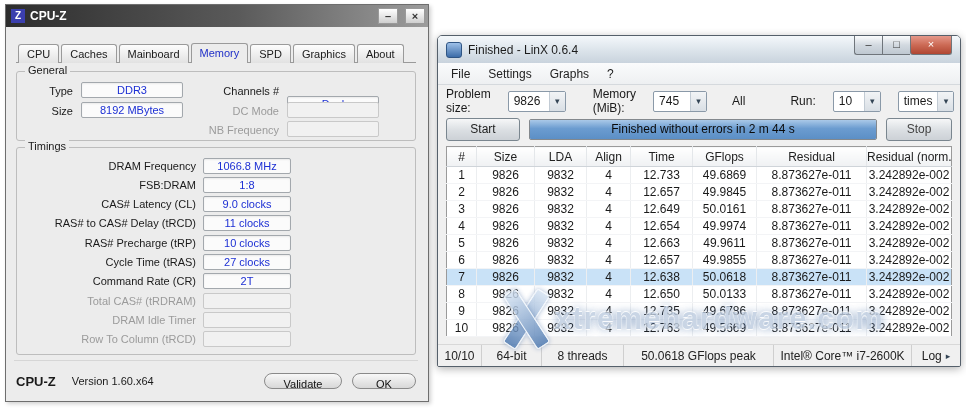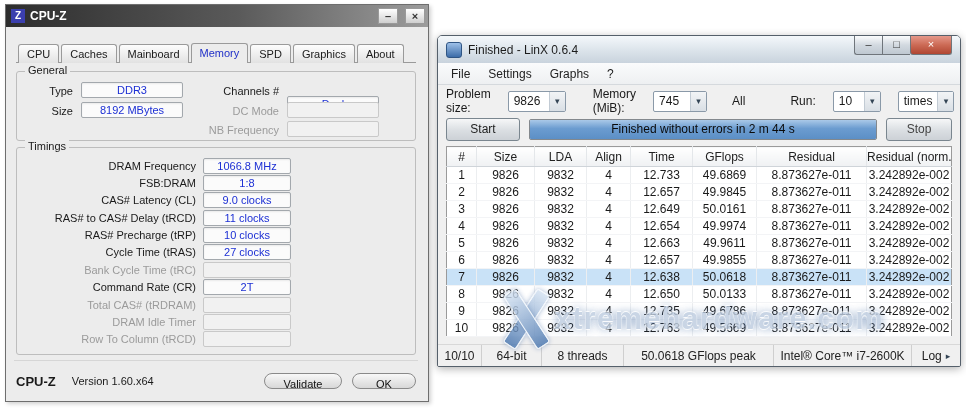--- a/index.html
+++ b/index.html
@@ -205,24 +205,20 @@
           <span class="timing-label">RAS# to CAS# Delay (tRCD)</span>
           <span class="field">11 clocks</span>
         </div>
         <div class="timing-row">
           <span class="timing-label">RAS# Precharge (tRP)</span>
           <span class="field">10 clocks</span>
         </div>
         <div class="timing-row">
           <span class="timing-label">Cycle Time (tRAS)</span>
           <span class="field">27 clocks</span>
-        </div>
-        <div class="timing-row">
-          <span class="timing-label disabled">Bank Cycle Time (tRC)</span>
-          <span class="field empty"></span>
         </div>
         <div class="timing-row">
           <span class="timing-label">Command Rate (CR)</span>
           <span class="field">2T</span>
         </div>
         <div class="timing-row">
           <span class="timing-label disabled">Total CAS# (tRDRAM)</span>
           <span class="field empty"></span>
         </div>
         <div class="timing-row">

